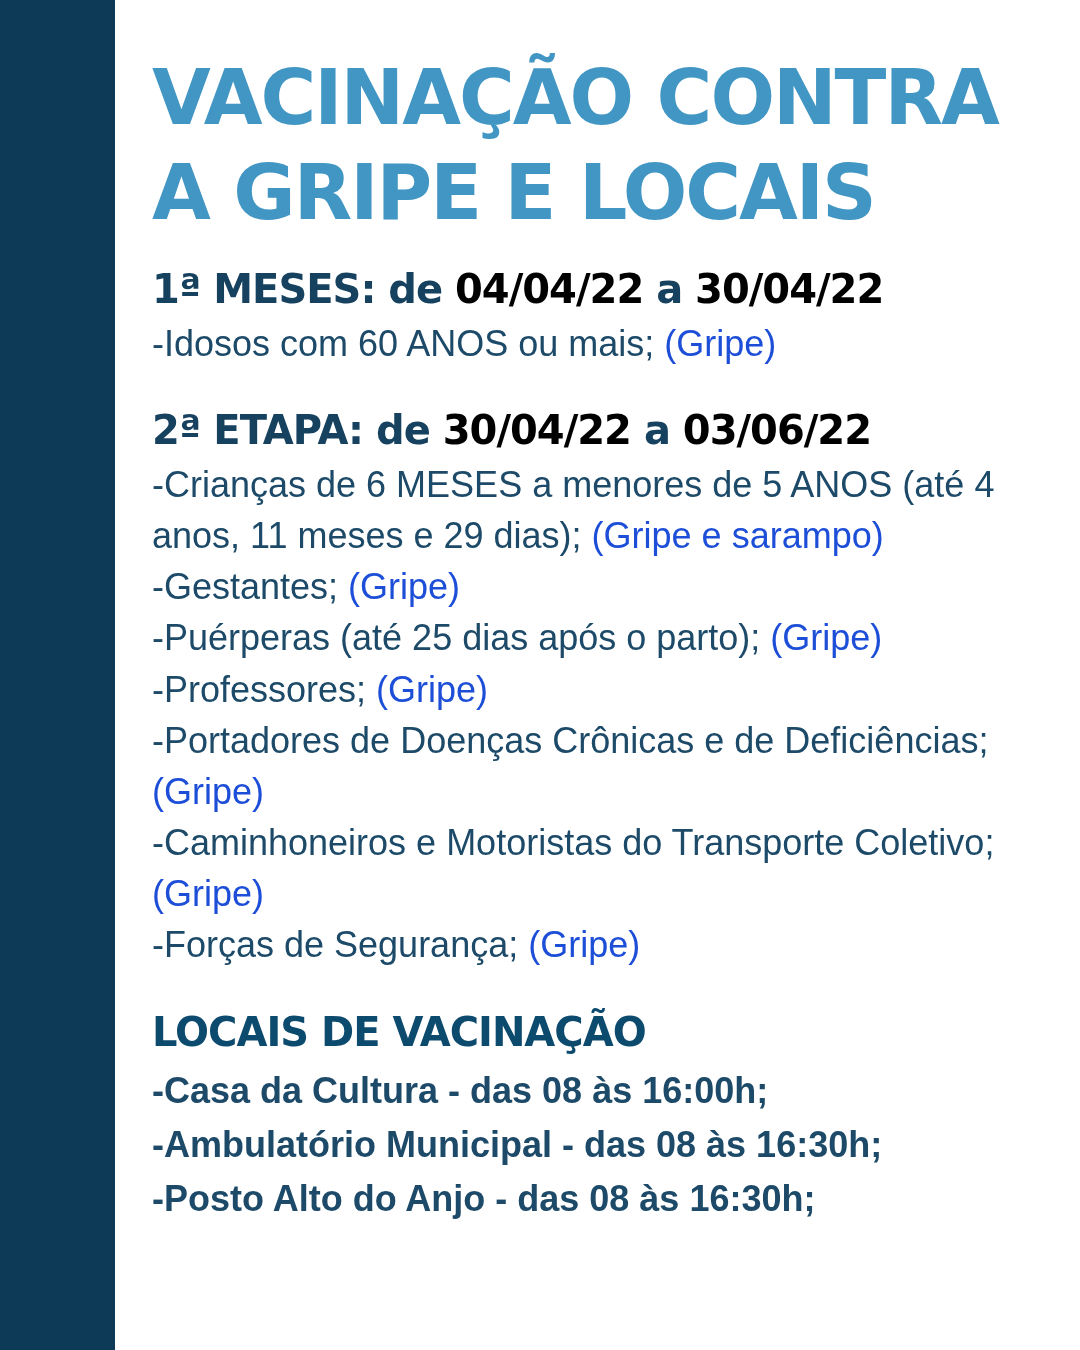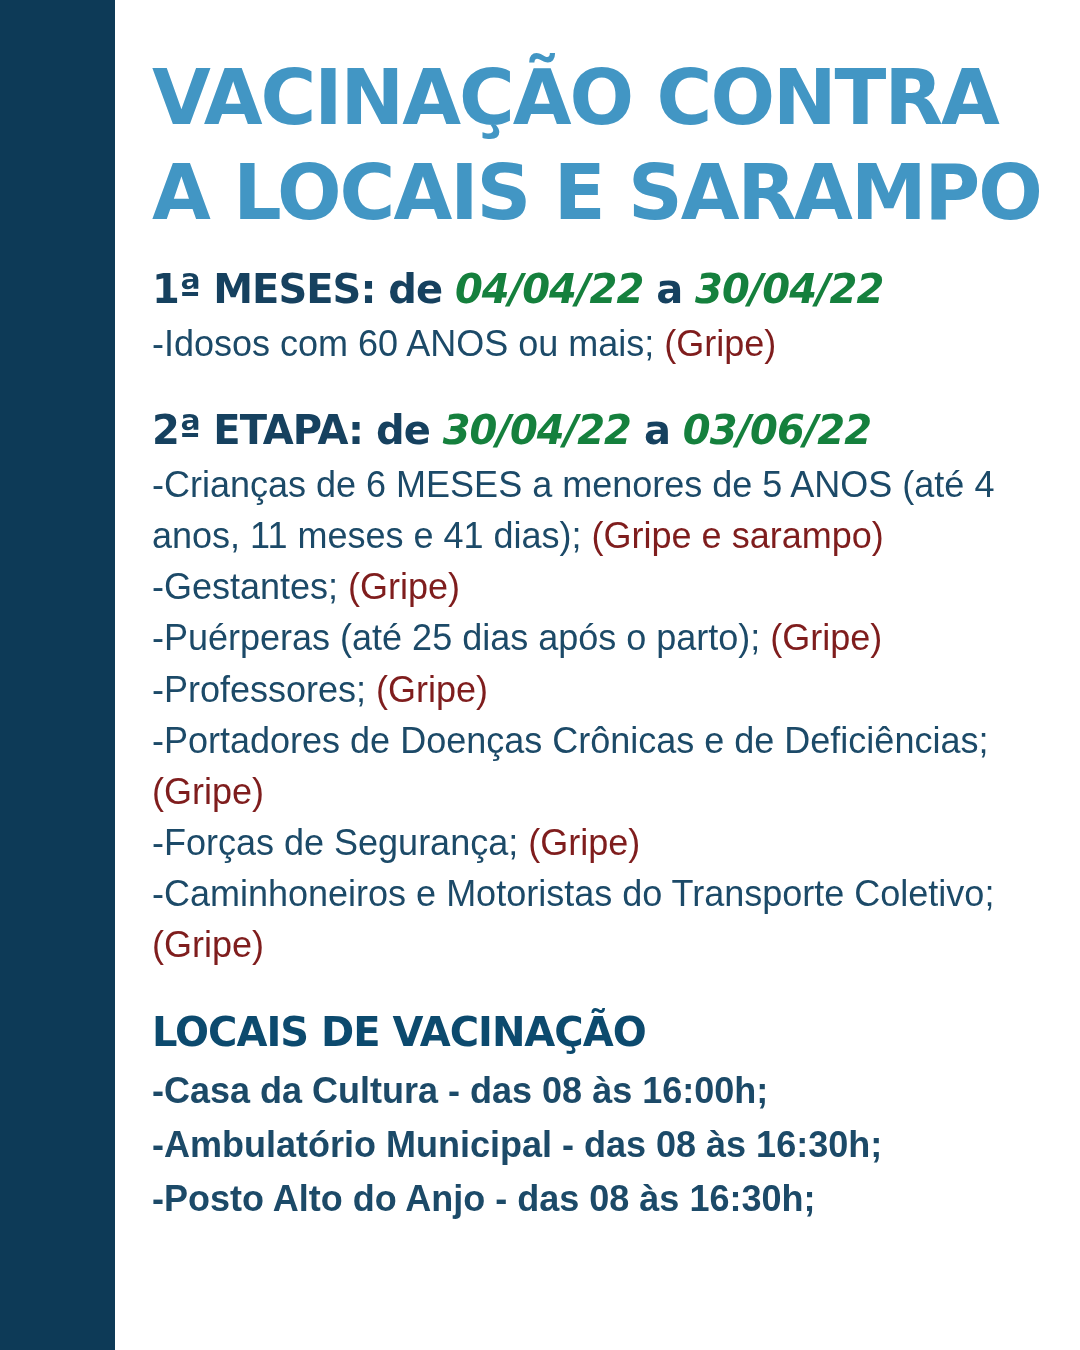--- a/index.html
+++ b/index.html
@@ -41,33 +41,32 @@
   .stage-heading {
     font-family: "DejaVu Sans", sans-serif;
     font-weight: 800;
     font-size: 40px;
     line-height: 1.15;
     letter-spacing: -1px;
     color: #16415f;
     margin: 0 0 6px 0;
   }
   .stage-heading .date {
-    color: #15803d;
-    font-style: italic;
+    color: #000000;
   }
   .item-list {
     margin: 0;
   }
   .item {
     font-size: 36px;
     line-height: 1.42;
     color: #1c4a68;
   }
   .item .note {
-    color: #7f1d1d;
+    color: #1d4ed8;
   }
   .section {
     margin-bottom: 38px;
   }
   .locais-heading {
     font-family: "DejaVu Sans", sans-serif;
     font-weight: 800;
     font-size: 40px;
     letter-spacing: -1px;
     line-height: 1.2;
@@ -82,39 +81,39 @@
   }
 </style>
 </head>
 <body>
 
 <div class="poster">
   <div class="side-bar"></div>
 
   <div class="content">
 
-    <h1 class="title"><span>VACINAÇÃO CONTRA</span><br><span>A LOCAIS E SARAMPO</span></h1>
+    <h1 class="title"><span>VACINAÇÃO CONTRA</span><br><span>A GRIPE E LOCAIS</span></h1>
 
     <div class="section">
       <h2 class="stage-heading"><span>1ª MESES: de </span><span class="date">04/04/22</span><span> a </span><span class="date">30/04/22</span></h2>
       <div class="item-list">
         <div class="item"><span>-Idosos com 60 ANOS ou mais;</span><span class="note"> (Gripe)</span></div>
       </div>
     </div>
 
     <div class="section">
       <h2 class="stage-heading"><span>2ª ETAPA: de </span><span class="date">30/04/22</span><span> a </span><span class="date">03/06/22</span></h2>
       <div class="item-list">
-        <div class="item"><span>-Crianças de 6 MESES a menores de 5 ANOS (até 4 anos, 11 meses e 41 dias);</span><span class="note"> (Gripe e sarampo)</span></div>
+        <div class="item"><span>-Crianças de 6 MESES a menores de 5 ANOS (até 4 anos, 11 meses e 29 dias);</span><span class="note"> (Gripe e sarampo)</span></div>
         <div class="item"><span>-Gestantes;</span><span class="note"> (Gripe)</span></div>
         <div class="item"><span>-Puérperas (até 25 dias após o parto);</span><span class="note"> (Gripe)</span></div>
         <div class="item"><span>-Professores;</span><span class="note"> (Gripe)</span></div>
         <div class="item"><span>-Portadores de Doenças Crônicas e de Deficiências;</span><span class="note"> (Gripe)</span></div>
+        <div class="item"><span>-Caminhoneiros e Motoristas do Transporte Coletivo;</span><span class="note"> (Gripe)</span></div>
         <div class="item"><span>-Forças de Segurança;</span><span class="note"> (Gripe)</span></div>
-        <div class="item"><span>-Caminhoneiros e Motoristas do Transporte Coletivo;</span><span class="note"> (Gripe)</span></div>
       </div>
     </div>
 
     <div class="section">
       <h2 class="locais-heading">LOCAIS DE VACINAÇÃO</h2>
       <div class="item-list">
         <div class="loc-item">-Casa da Cultura - das 08 às 16:00h;</div>
         <div class="loc-item">-Ambulatório Municipal - das 08 às 16:30h;</div>
         <div class="loc-item">-Posto Alto do Anjo - das 08 às 16:30h;</div>
       </div>

